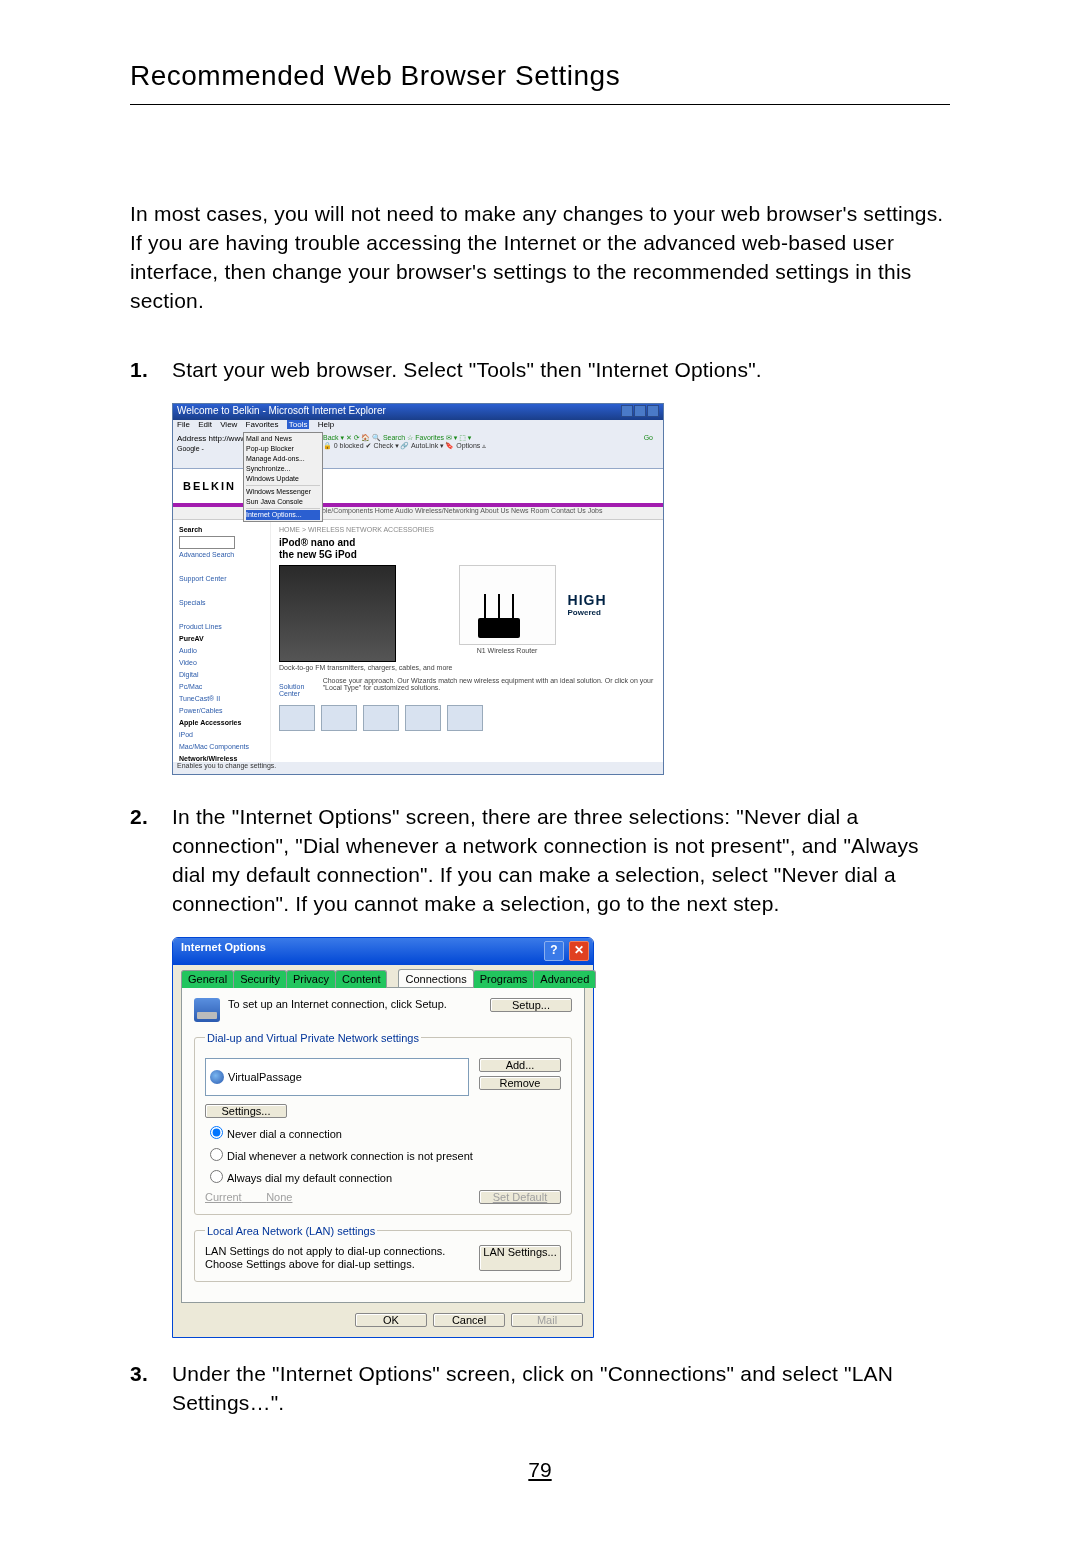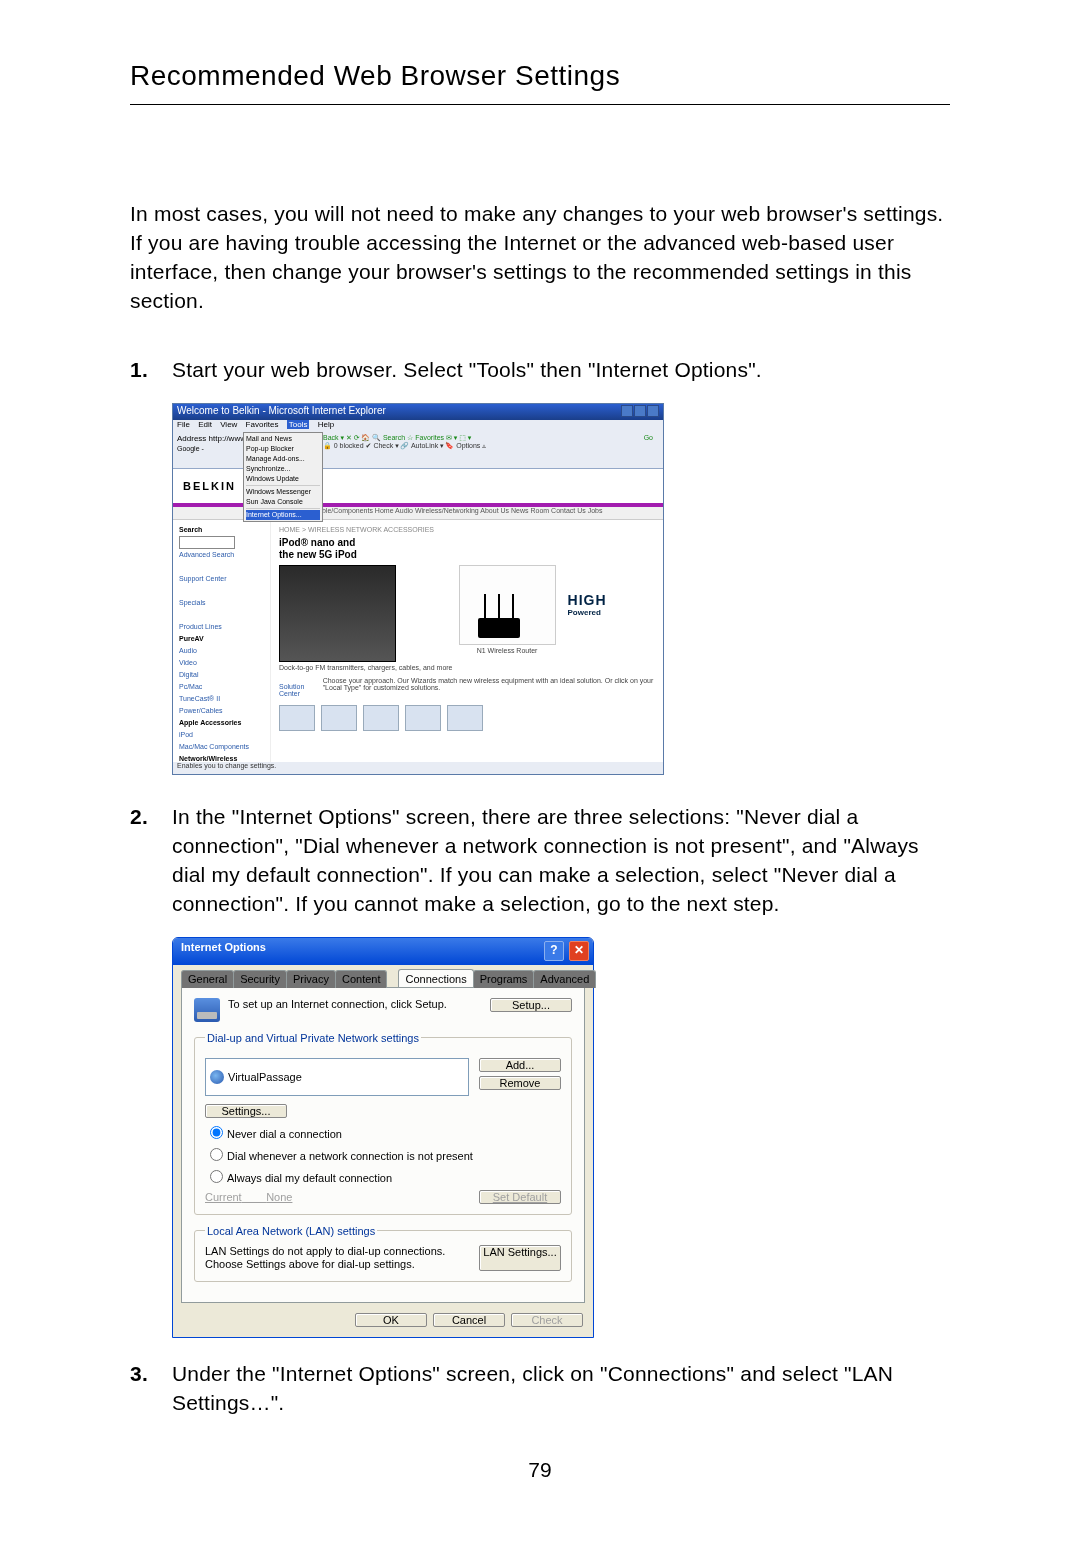--- a/index.html
+++ b/index.html
@@ -233,21 +233,21 @@
   .fig2 .body {
     padding:4px 8px 8px 8px;
   }
   .fig2 .tabs {
     display:flex;
     font-size:11px;
   }
   .fig2 .tabs .tab {
     border:1px solid #919b9c;
     border-bottom:none;
-    background:#737373;
+    background:#22c55e;
     padding:2px 6px;
     margin-right:-1px;
     border-top-left-radius:3px;
     border-top-right-radius:3px;
     position:relative;
     top:1px;
   }
   .fig2 .tabs .tab.active {
     background:#fcfcfa;
     font-weight:normal;
@@ -345,20 +345,21 @@
     gap:6px;
     padding:10px 2px 2px 2px;
   }
   .fig2 .foot .btn { min-width:70px; }
   .fig2 .foot .btn.dis { color:#a0a0a0; }
 
   .page-number {
     text-align:center;
     font-size:21px;
     margin-top:40px;
+    text-decoration:underline;
   }
 </style>
 </head>
 <body>
 
 <div class="page">
   <div class="page-title">Recommended Web Browser Settings</div>
 
   <div class="intro">In most cases, you will not need to make any changes to your web browser's settings. If you are having trouble accessing the Internet or the advanced web-based user interface, then change your browser's settings to the recommended settings in this section.</div>
 
@@ -546,21 +547,21 @@
           <legend>Local Area Network (LAN) settings</legend>
           <div class="flex">
             <div class="left">LAN Settings do not apply to dial-up connections. Choose Settings above for dial-up settings.</div>
             <div class="btn">LAN Settings...</div>
           </div>
         </fieldset>
       </div>
       <div class="foot">
         <div class="btn">OK</div>
         <div class="btn">Cancel</div>
-        <div class="btn dis">Check</div>
+        <div class="btn dis">Mail</div>
       </div>
     </div>
   </div>
 
   <div class="step" style="margin-top:22px;">
     <div class="step-num">3.</div>
     <div class="step-body">Under the "Internet Options" screen, click on "Connections" and select "LAN Settings…".</div>
   </div>
 
   <div class="page-number">79</div>

